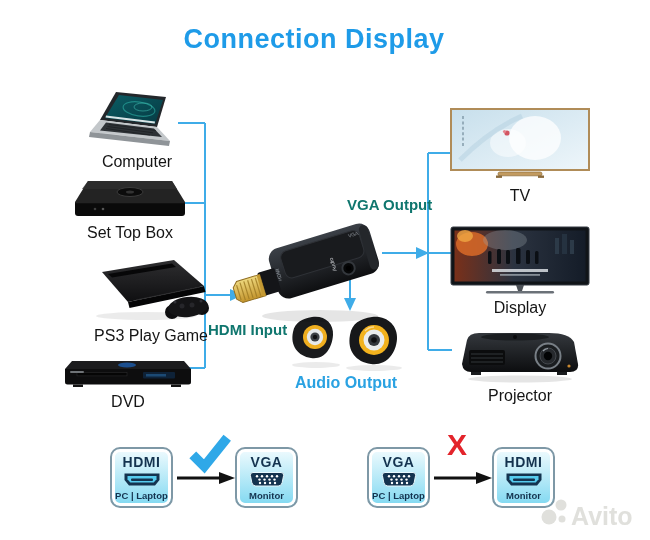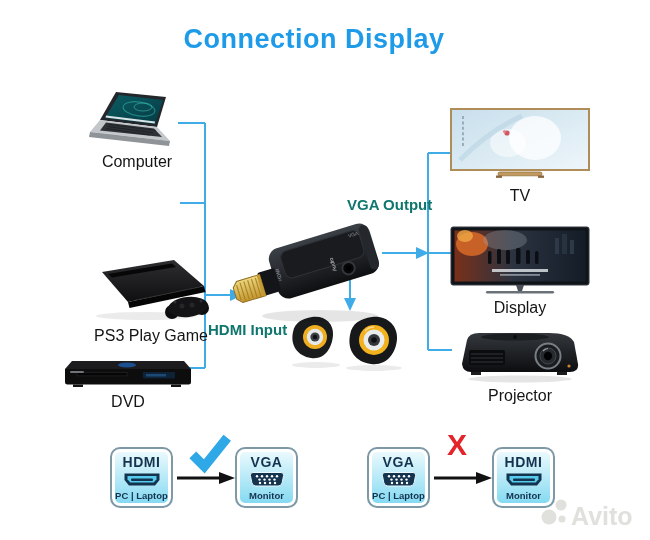--- a/index.html
+++ b/index.html
@@ -71,20 +71,33 @@
       <polygon points="19,23.5 68,29.5 67.7,31.5 18.6,25.5" fill="#eef6f7" opacity=".9"></polygon>
       <polygon points="13,28 70,35 83,49 3,40" fill="#c3c7ca"></polygon>
       <polygon points="19,30.5 67,36.5 75,45 13,38.5" fill="#2e3236"></polygon>
       <path d="M22,32.5 L69,38.5 M20.5,34.5 L66,40.8 M19,36.5 L63,43" stroke="#1a1d20" stroke-width=".7"></path>
       <polygon points="15,40.8 33,42.8 29.5,47 11,44.6" fill="#d2d5d7"></polygon>
       <polygon points="3,40 83,49 82,54 2,45" fill="#8f9498"></polygon>
     </svg>
     <div class="cap">Computer</div>
   </div>
 
+  <div class="fig" style="left:70px;top:176px;width:120px;">
+    <svg width="115" height="45" viewBox="0 0 115 45">
+      <polygon points="15,5 99,5 112,26 2,26" fill="#232323"></polygon>
+      <polygon points="15,5 99,5 104,13 9,13" fill="#2e2e2e" opacity=".8"></polygon>
+      <ellipse cx="57" cy="16" rx="13" ry="4.5" fill="#0c0c0c" stroke="#3c3c3c"></ellipse>
+      <ellipse cx="57" cy="16" rx="4" ry="1.5" fill="#333"></ellipse>
+      <path d="M2,26 H112 V37 q0,3 -3,3 H5 q-3,0 -3,-3 Z" fill="#0a0a0a"></path>
+      <line x1="2" y1="26.7" x2="112" y2="26.7" stroke="#2b2b2b"></line>
+      <circle cx="22" cy="33" r="1.3" fill="#3d3d3d"></circle>
+        <circle cx="30" cy="33" r="1.3" fill="#555"></circle>
+    </svg>
+    <div class="cap">Set Top Box</div>
+  </div>
 
   <div class="fig" style="left:82px;top:256px;width:138px;">
     <svg width="135" height="68" viewBox="0 0 135 68">
       <defs>
           <linearGradient id="gps3" x1="0" y1="0" x2="0" y2="1">
         <stop offset="0" stop-color="#2e2e30"></stop>
             <stop offset="1" stop-color="#0f0f11"></stop>
           </linearGradient>
         </defs>
       <ellipse cx="62" cy="60" rx="50" ry="4" fill="#000" opacity=".08"></ellipse>
@@ -162,20 +175,21 @@
       <circle cx="29" cy="24" r="2.2" fill="#111214"></circle>
       <g transform="translate(56,-2)">
         <path d="M30,6 C44,4 56,14 55,28 C54,43 44,55 29,53 C14,51 5,40 8,24 C10,12 18,8 30,6 Z" fill="#17181a"></path>
         <circle cx="32" cy="29" r="15" fill="#f2b21d"></circle>
         <circle cx="32" cy="29" r="10.5" fill="#e9eced"></circle>
         <circle cx="32" cy="29" r="6" fill="#33373c"></circle>
         <circle cx="32" cy="29" r="2.8" fill="#0e0f11"></circle>
         <path d="M23,20 a12,12 0 0 1 9,-4" stroke="#fff" stroke-width="1.4" fill="none" opacity=".5"></path>
       </g>
     </svg>
+    <div class="cap blue">Audio Output</div>
   </div>
 
   <div class="fig" style="left:448px;top:108px;width:144px;">
     <svg width="140" height="76" viewBox="0 0 140 76">
       <defs>
           <linearGradient id="gtv" x1="0" y1="0" x2="1" y2="1">
         <stop offset="0" stop-color="#c7dfec"></stop>
             <stop offset="1" stop-color="#eef6fa"></stop>
           </linearGradient>
         </defs>

